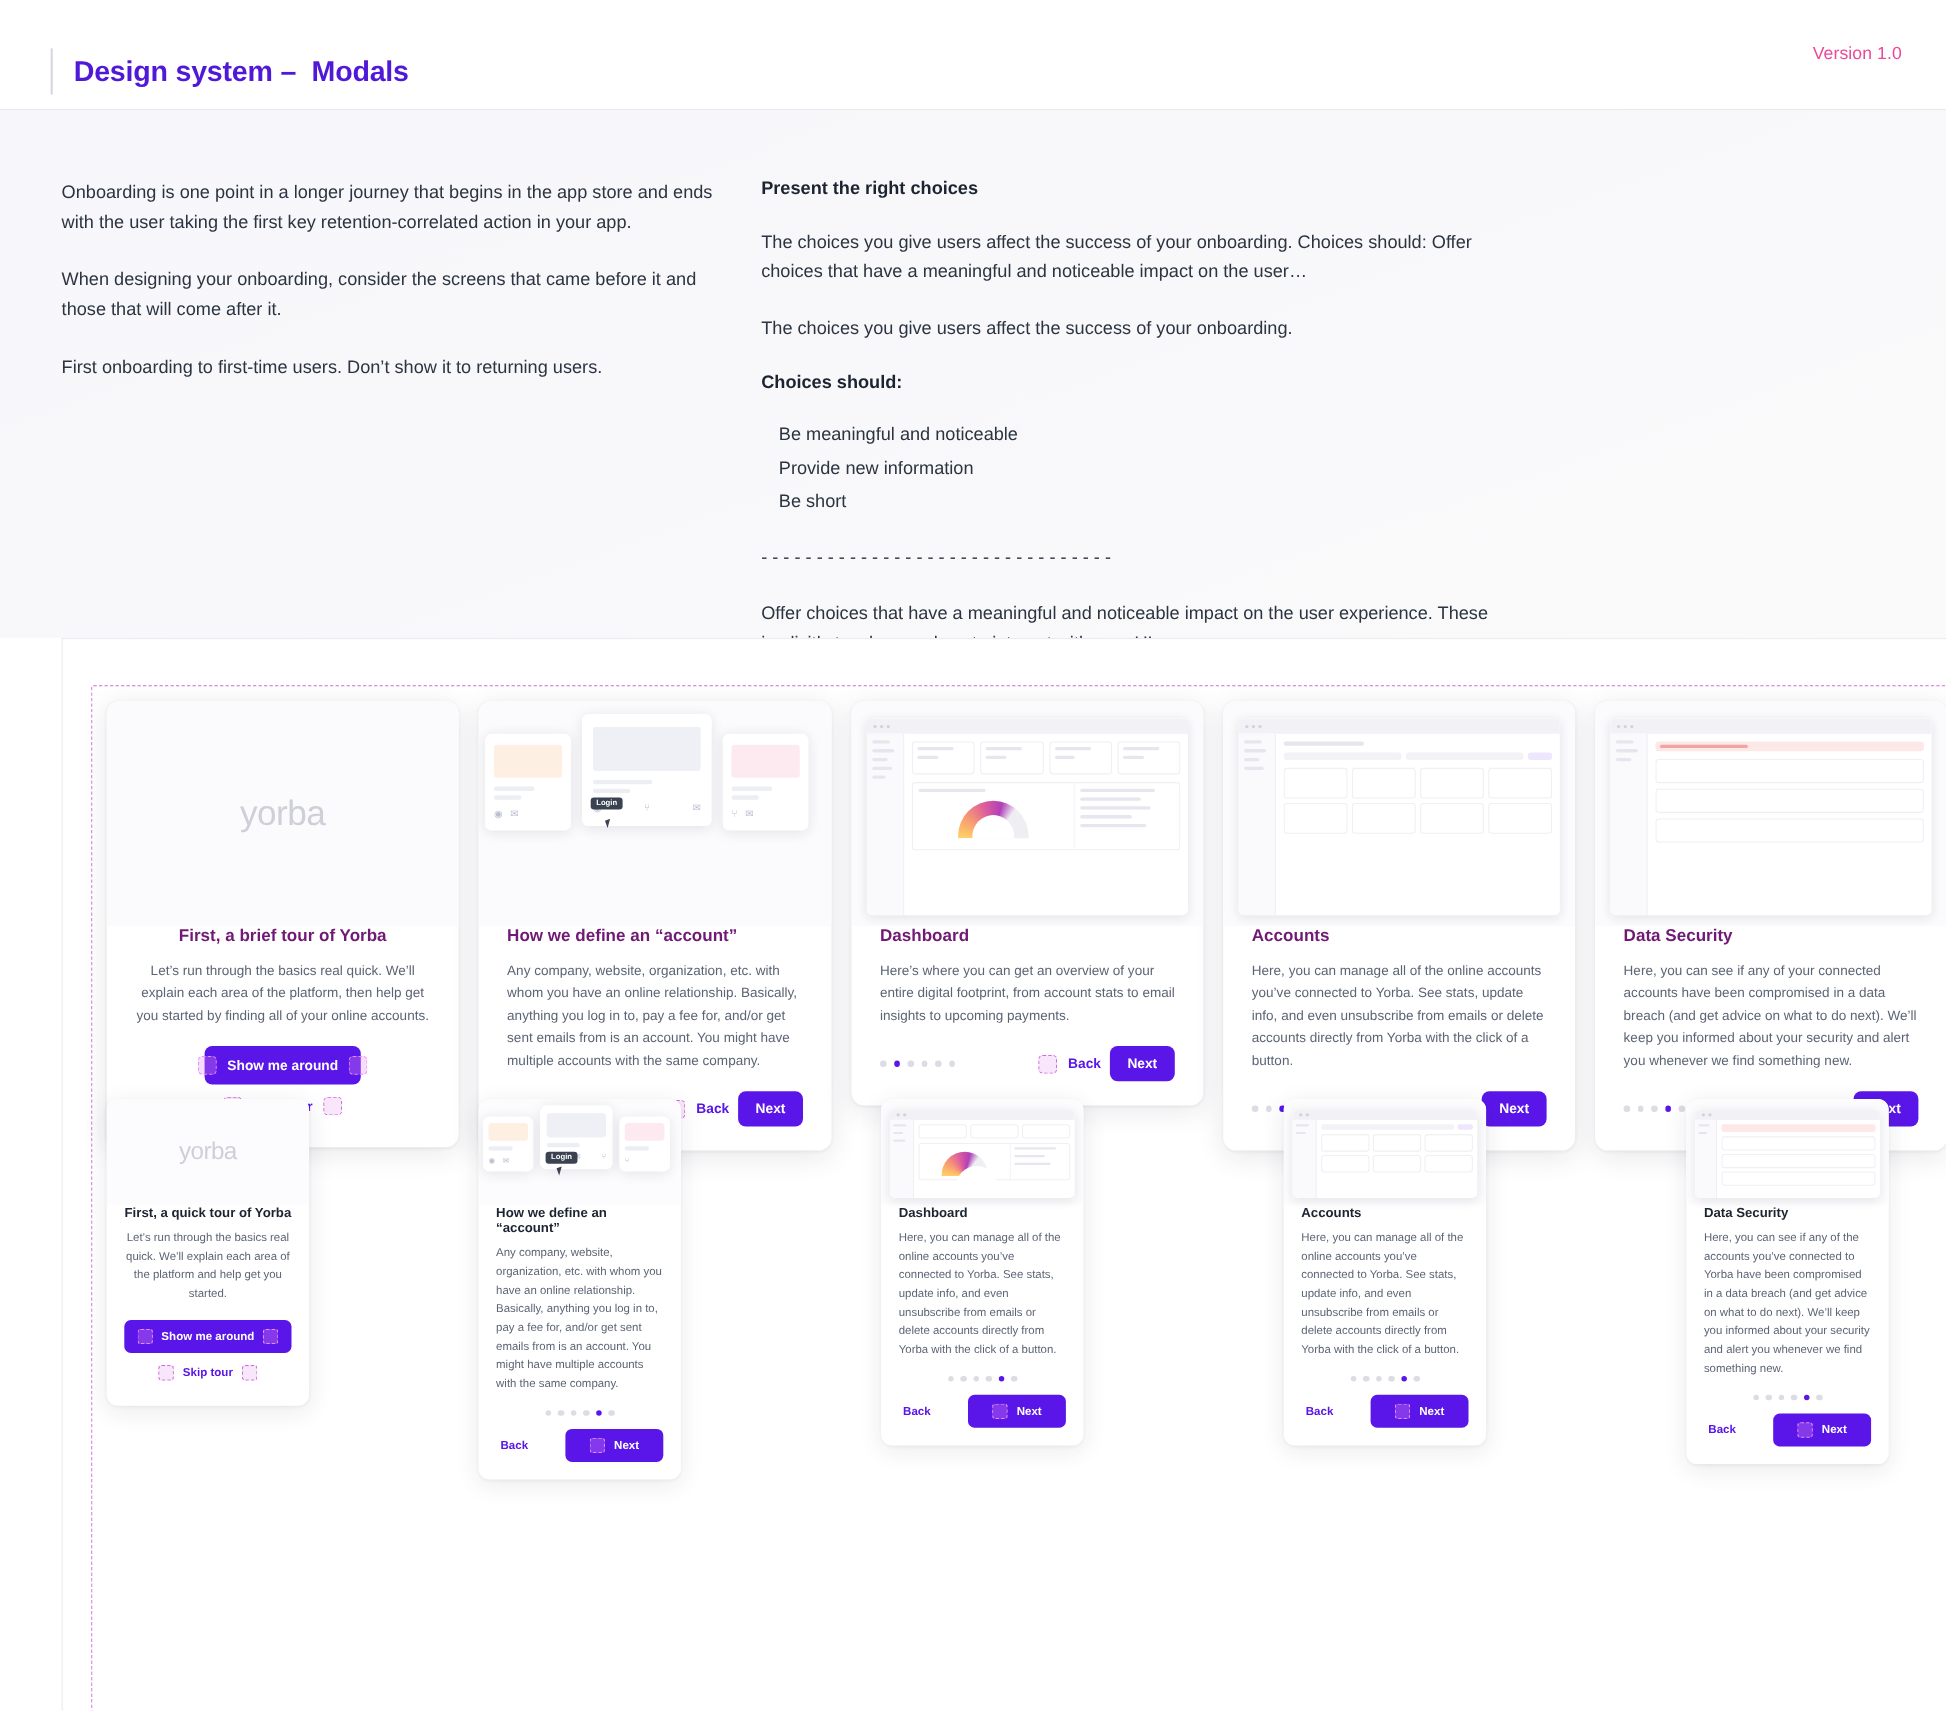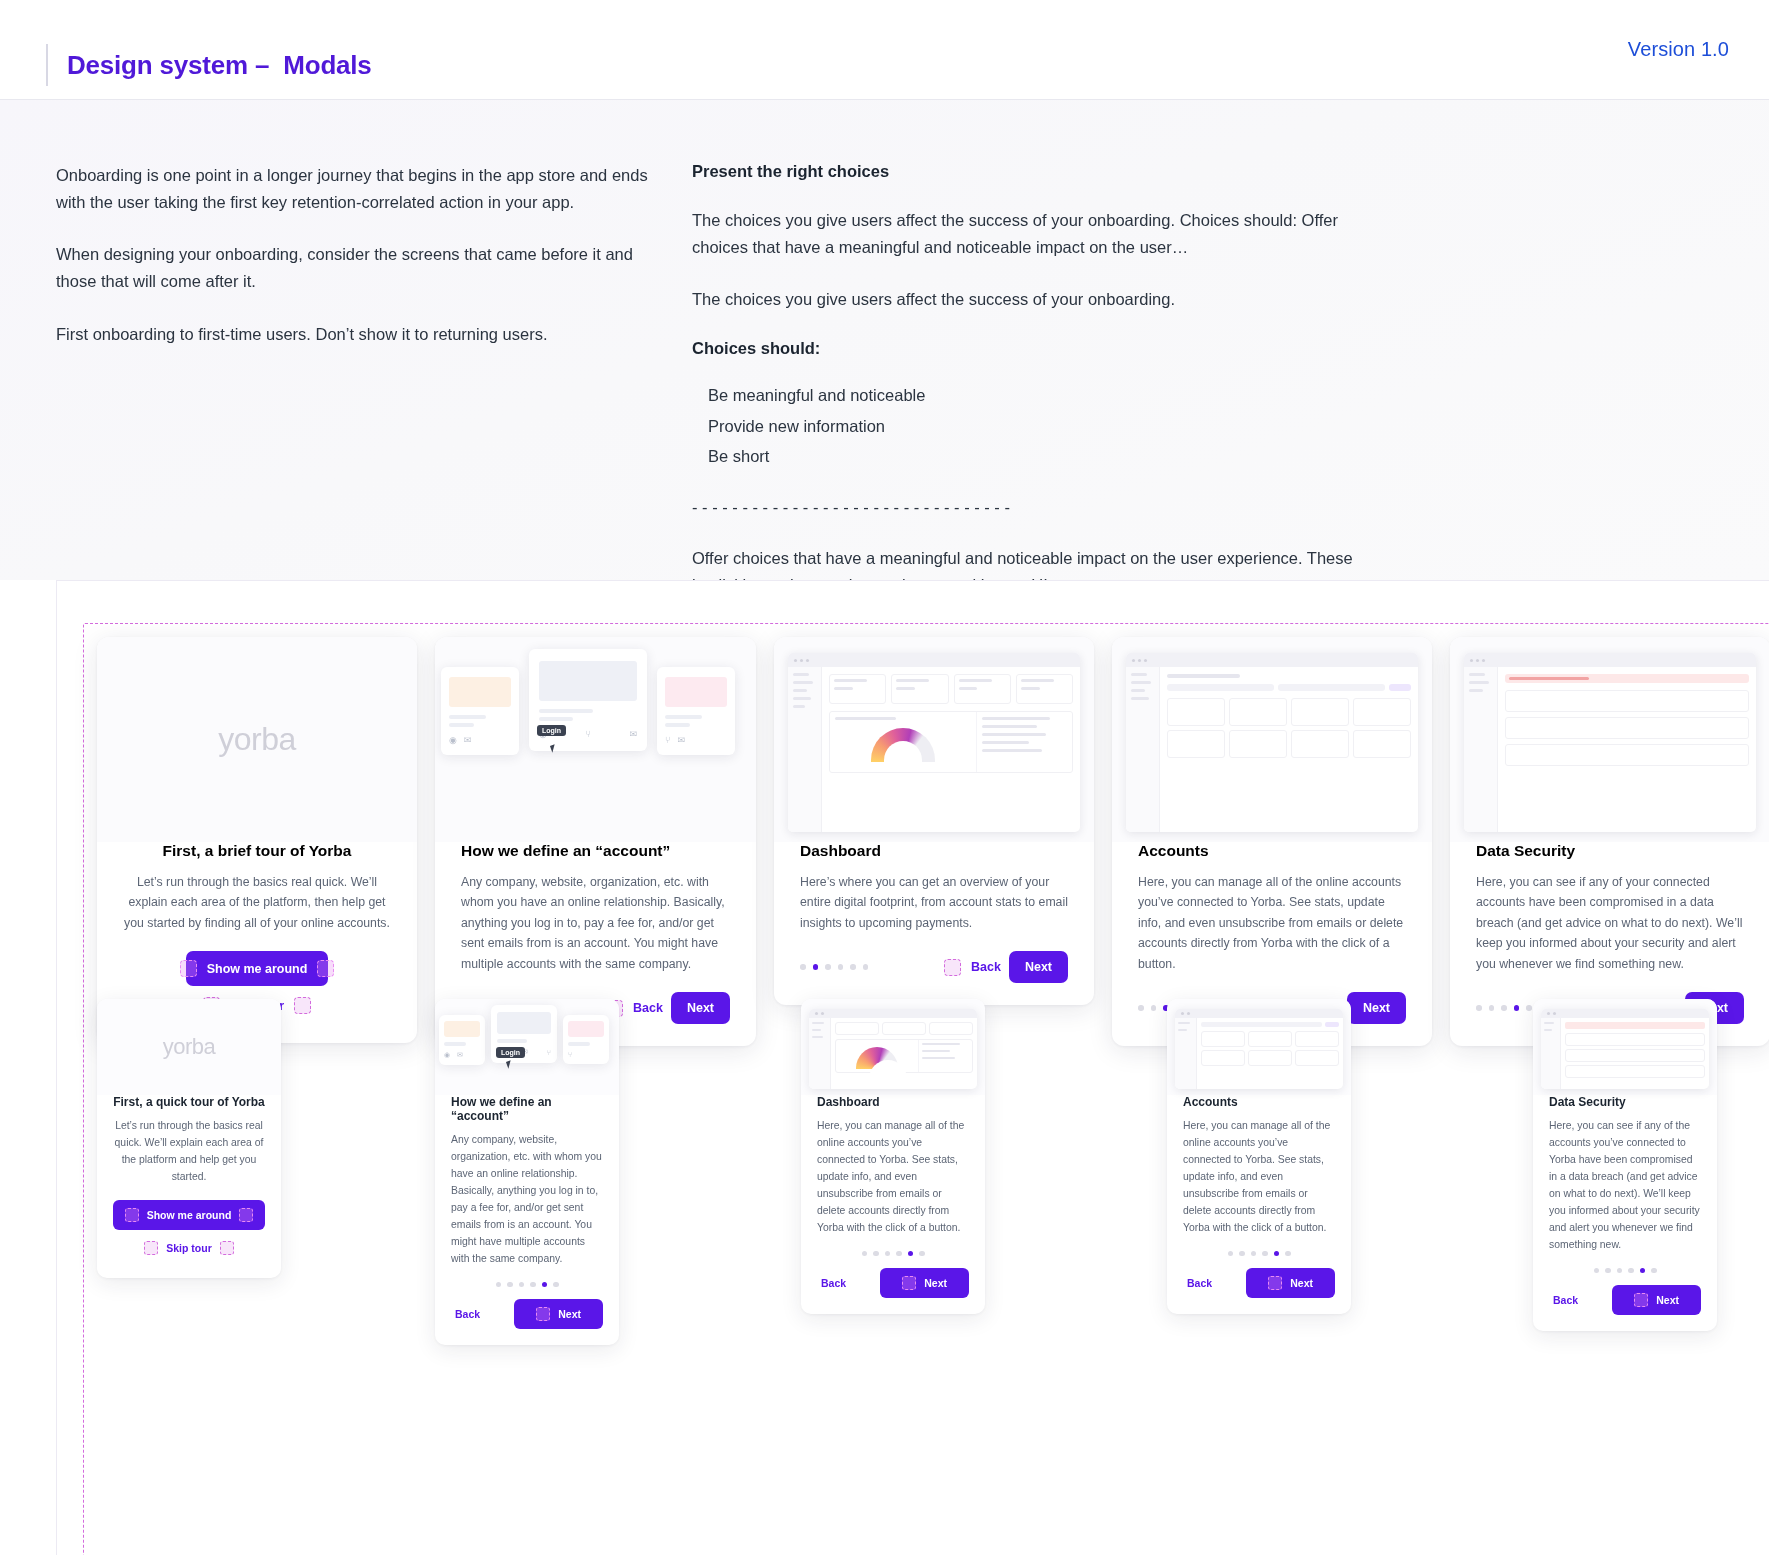--- a/index.html
+++ b/index.html
@@ -36,22 +36,22 @@
   }
   .page-title {
     font-size: 26px;
     font-weight: 700;
     color: #5019d8;
     letter-spacing: -0.2px;
     white-space: pre;
   }
   .version {
     margin-left: auto;
-    font-size: 20px;
-    color: #1d4ed8;
+    font-size: 16px;
+    color: #ec4899;
     letter-spacing: 0.1px;
   }
 
   
   .intro {
     position: relative;
     background: linear-gradient(160deg,#f7f6fb 0%, #f8f8fa 45%, #fafafb 100%);
     padding: 62px 0 0 0;
     height: 480px;
   }
@@ -158,21 +158,21 @@
     justify-content: center;
     font-size: 32px;
     letter-spacing: -0.5px;
     color: #cfcfd8;
     font-weight: 400;
   }
   .card-body { padding: 0 26px 22px 26px; }
   .card-title {
     font-size: 15.5px;
     font-weight: 700;
-    color: #000000;
+    color: #701a75;
     margin-bottom: 12px;
   }
   .card-title.center { text-align: center; }
   .card-text {
     font-size: 12.3px;
     line-height: 1.66;
     color: #5c6575;
     margin-bottom: 18px;
   }
   .card-text.center { text-align: center; }

